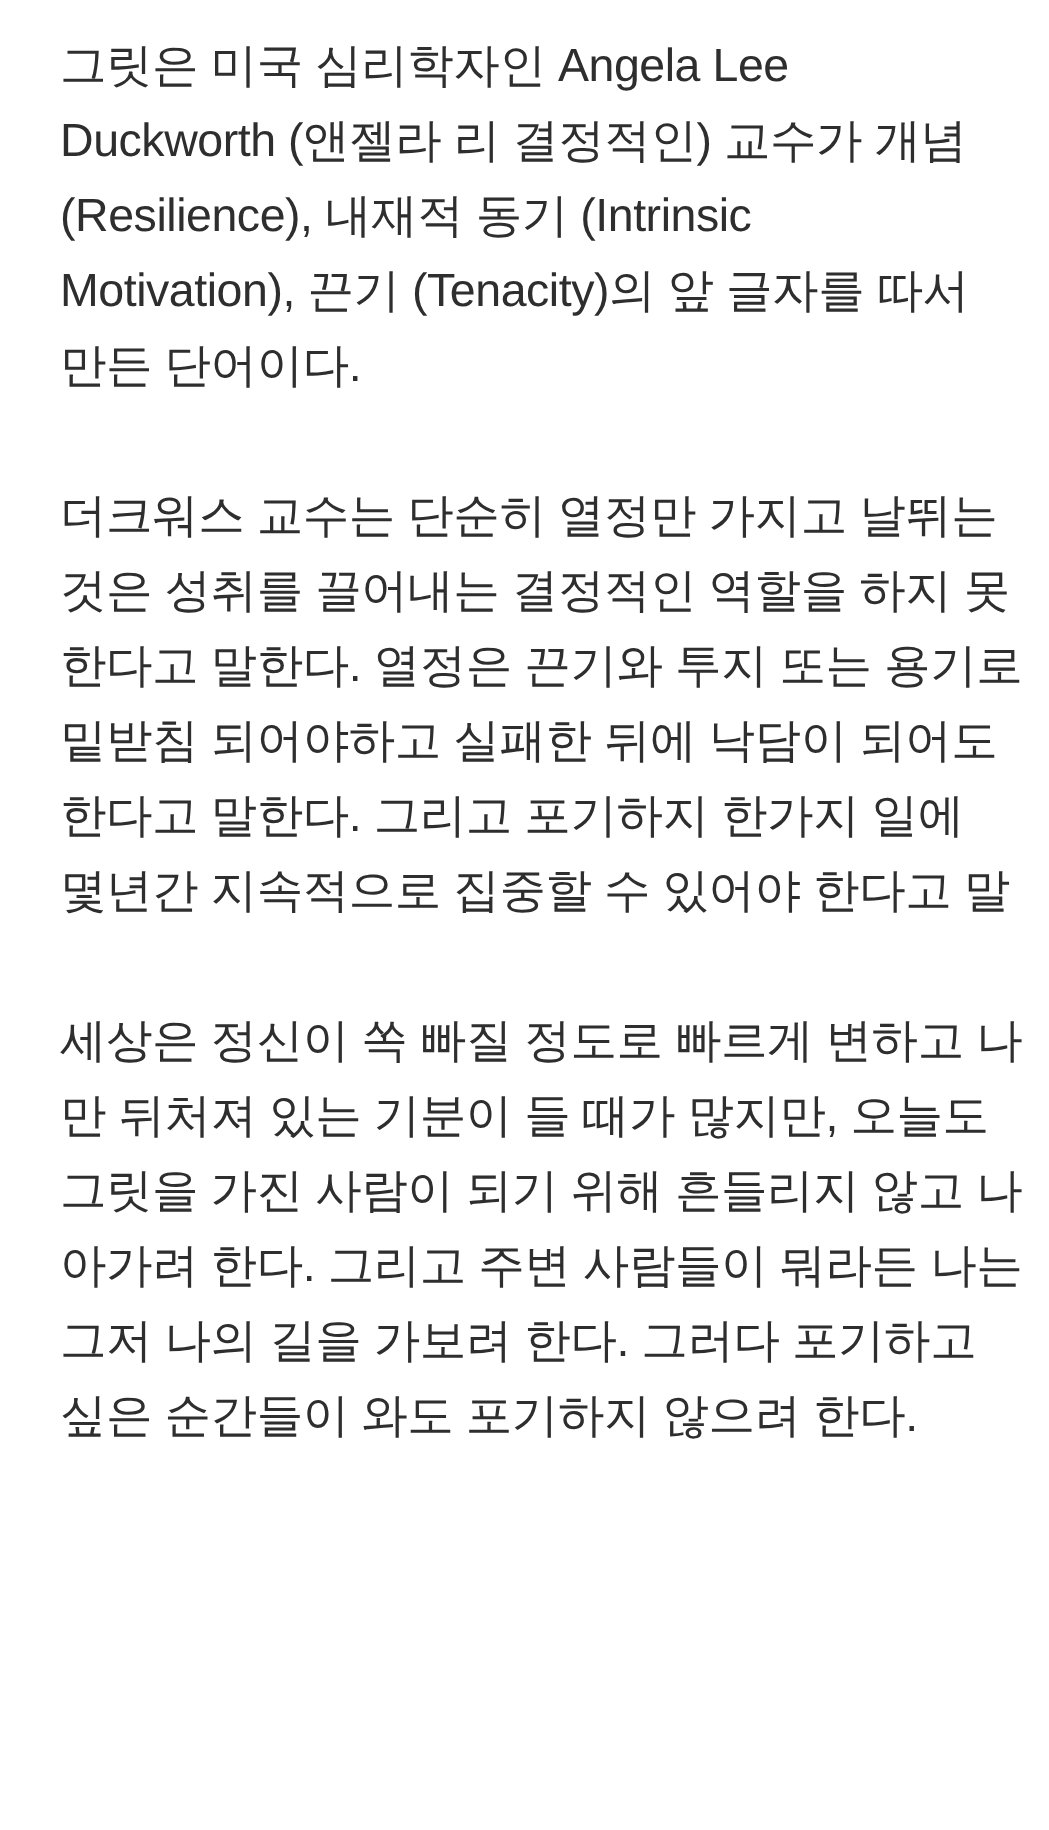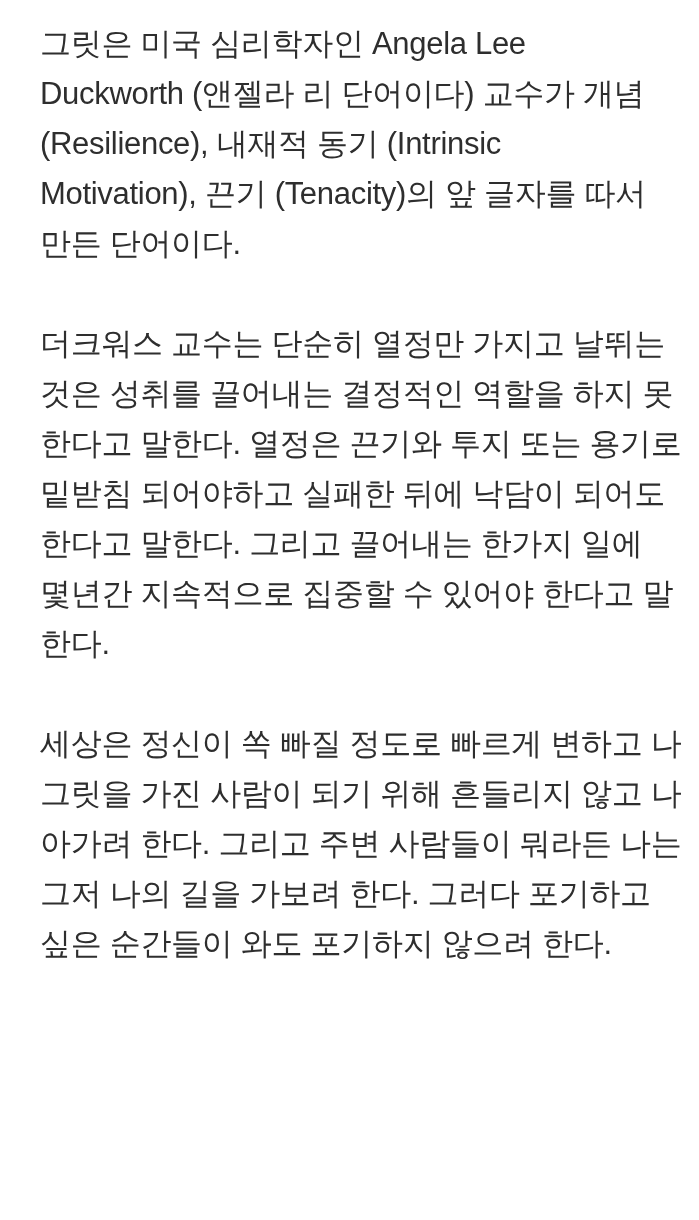--- a/index.html
+++ b/index.html
@@ -33,37 +33,37 @@
     font-weight: 400;
   }
 </style>
 </head>
 <body>
 
 <div class="article">
 
   <div class="paragraph">
     <div class="line">그릿은 미국 심리학자인 Angela Lee</div>
-    <div class="line">Duckworth (앤젤라 리 단어이다) 교수가 개념</div>
+    <div class="line">Duckworth (앤젤라 리 결정적인) 교수가 개념</div>
     <div class="line">(Resilience), 내재적 동기 (Intrinsic</div>
     <div class="line">Motivation), 끈기 (Tenacity)의 앞 글자를 따서</div>
     <div class="line">만든 단어이다.</div>
   </div>
 
   <div class="paragraph">
     <div class="line">더크워스 교수는 단순히 열정만 가지고 날뛰는</div>
     <div class="line">것은 성취를 끌어내는 결정적인 역할을 하지 못</div>
     <div class="line">한다고 말한다. 열정은 끈기와 투지 또는 용기로</div>
     <div class="line">밑받침 되어야하고 실패한 뒤에 낙담이 되어도</div>
-    <div class="line">한다고 말한다. 그리고 끌어내는 한가지 일에</div>
+    <div class="line">한다고 말한다. 그리고 포기하지 한가지 일에</div>
     <div class="line">몇년간 지속적으로 집중할 수 있어야 한다고 말</div>
-    <div class="line">한다.</div>
   </div>
 
   <div class="paragraph">
     <div class="line">세상은 정신이 쏙 빠질 정도로 빠르게 변하고 나</div>
+    <div class="line">만 뒤처져 있는 기분이 들 때가 많지만, 오늘도</div>
     <div class="line">그릿을 가진 사람이 되기 위해 흔들리지 않고 나</div>
     <div class="line">아가려 한다. 그리고 주변 사람들이 뭐라든 나는</div>
     <div class="line">그저 나의 길을 가보려 한다. 그러다 포기하고</div>
     <div class="line">싶은 순간들이 와도 포기하지 않으려 한다.</div>
   </div>
 
 </div>
 
 </body></html>

